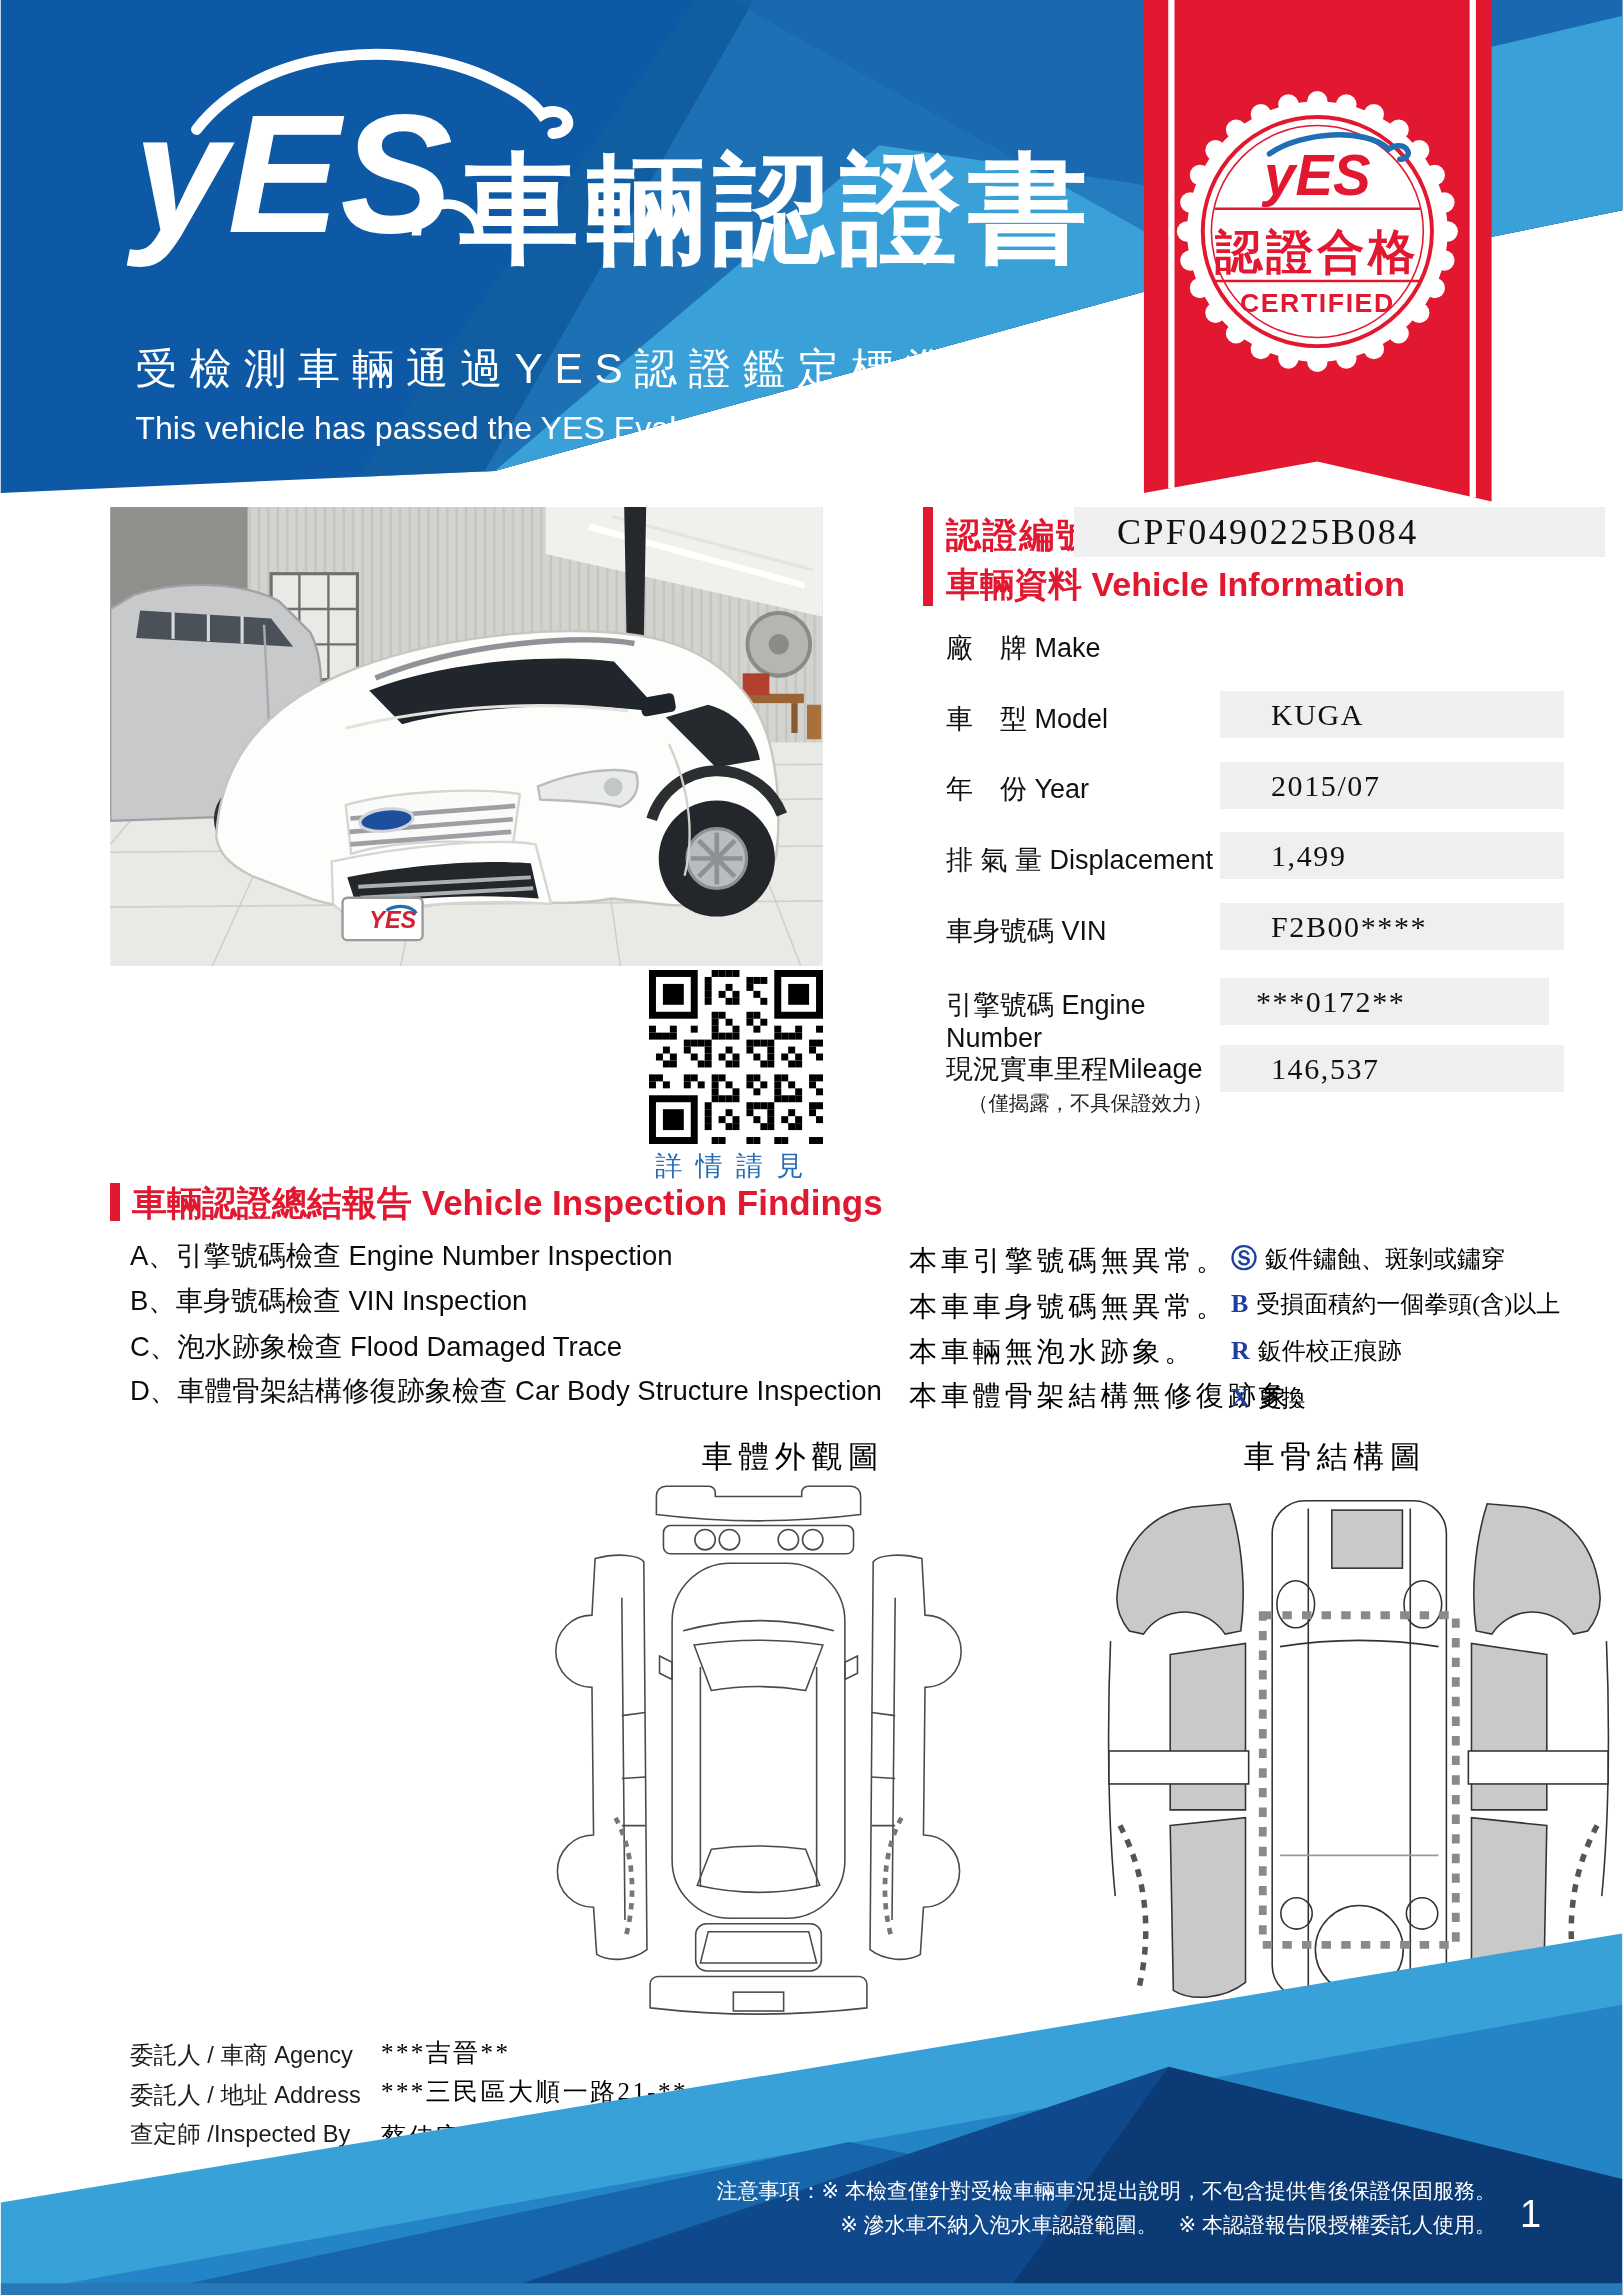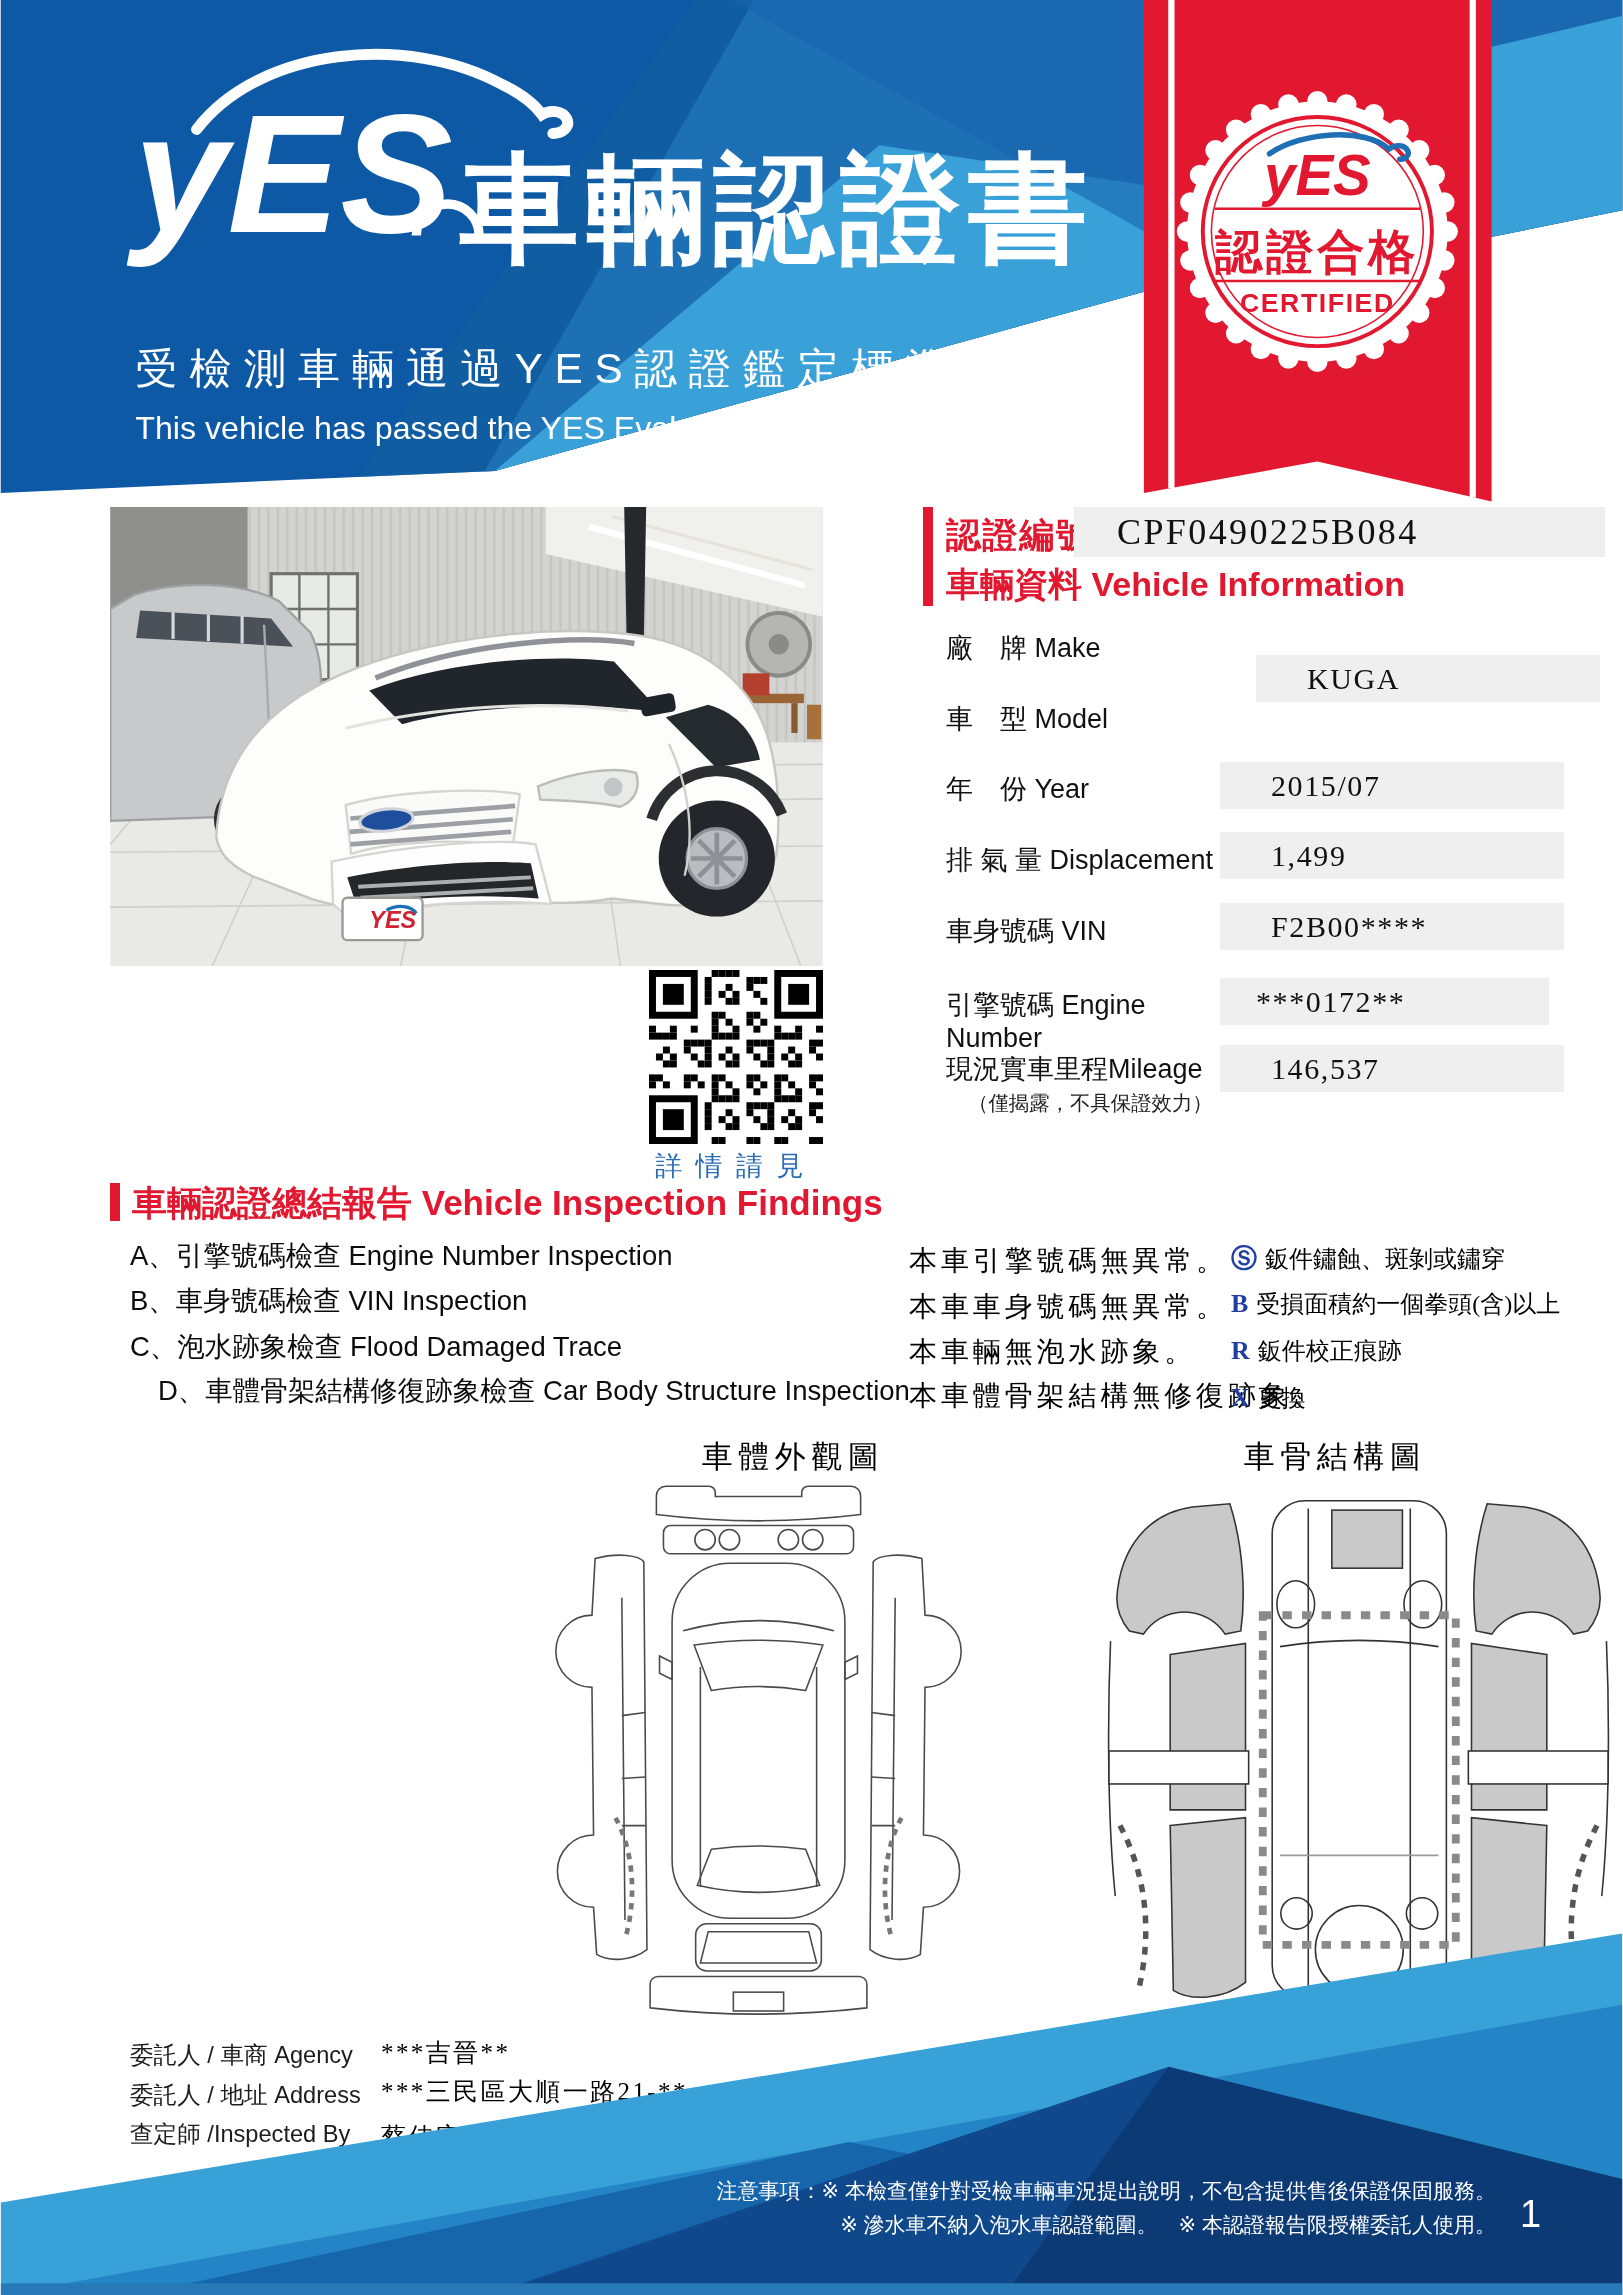--- a/index.html
+++ b/index.html
@@ -392,21 +392,21 @@
   <div id="vi-title" class="abs">
     <span>車輛資料</span>
     <span>Vehicle Information</span>
   </div>
 
   <div class="abs info-label" style="top:630px;">
     <span>廠　牌</span> <span>Make</span></div>
 
   <div class="abs info-label" style="top:701px;">
     <span>車　型</span> <span>Model</span></div>
-  <div class="abs serif value-box info-value" style="top:655px;margin-left:36px;">KUGA</div>
+  <div class="abs serif value-box info-value" style="top:691px;">KUGA</div>
 
   <div class="abs info-label" style="top:771px;">
     <span>年　份</span> <span>Year</span></div>
   <div class="abs serif value-box info-value" style="top:762px;">2015/07</div>
 
   <div class="abs info-label" style="top:842px;">
     <span>排 氣 量</span> <span>Displacement</span></div>
   <div class="abs serif value-box info-value" style="top:832px;">1,499</div>
 
   <div class="abs info-label" style="top:913px;">
@@ -425,21 +425,21 @@
   <div class="abs red-bar" style="left:110px;top:1183px;width:10.2px;height:38px;"></div>
   <div id="findings-title" class="abs">
     <span>車輛認證總結報告</span> <span>Vehicle Inspection Findings</span></div>
 
   <div class="abs finding-item" style="top:1238px;">
     <span>A、引擎號碼檢查</span> <span>Engine Number Inspection</span></div>
   <div class="abs finding-item" style="top:1283px;">
     <span>B、車身號碼檢查</span> <span>VIN Inspection</span></div>
   <div class="abs finding-item" style="top:1329px;">
     <span>C、泡水跡象檢查</span> <span>Flood Damaged Trace</span></div>
-  <div class="abs finding-item" style="top:1373px;margin-left:28px;">
+  <div class="abs finding-item" style="top:1373px;">
     <span>D、車體骨架結構修復跡象檢查</span> <span>Car Body Structure Inspection</span></div>
 
   <div class="abs serif finding-result" style="top:1242px;">本車引擎號碼無異常。</div>
   <div class="abs serif finding-result" style="top:1288px;">本車車身號碼無異常。</div>
   <div class="abs serif finding-result" style="top:1333px;">本車輛無泡水跡象。</div>
   <div class="abs serif finding-result" style="top:1377px;">本車體骨架結構無修復跡象。</div>
 
   <div class="abs serif legend-row" style="top:1241px;">
     <span class="legend-sym serif">Ⓢ</span><span>鈑件鏽蝕、斑剝或鏽穿</span></div>
   <div class="abs serif legend-row" style="top:1288px;">

